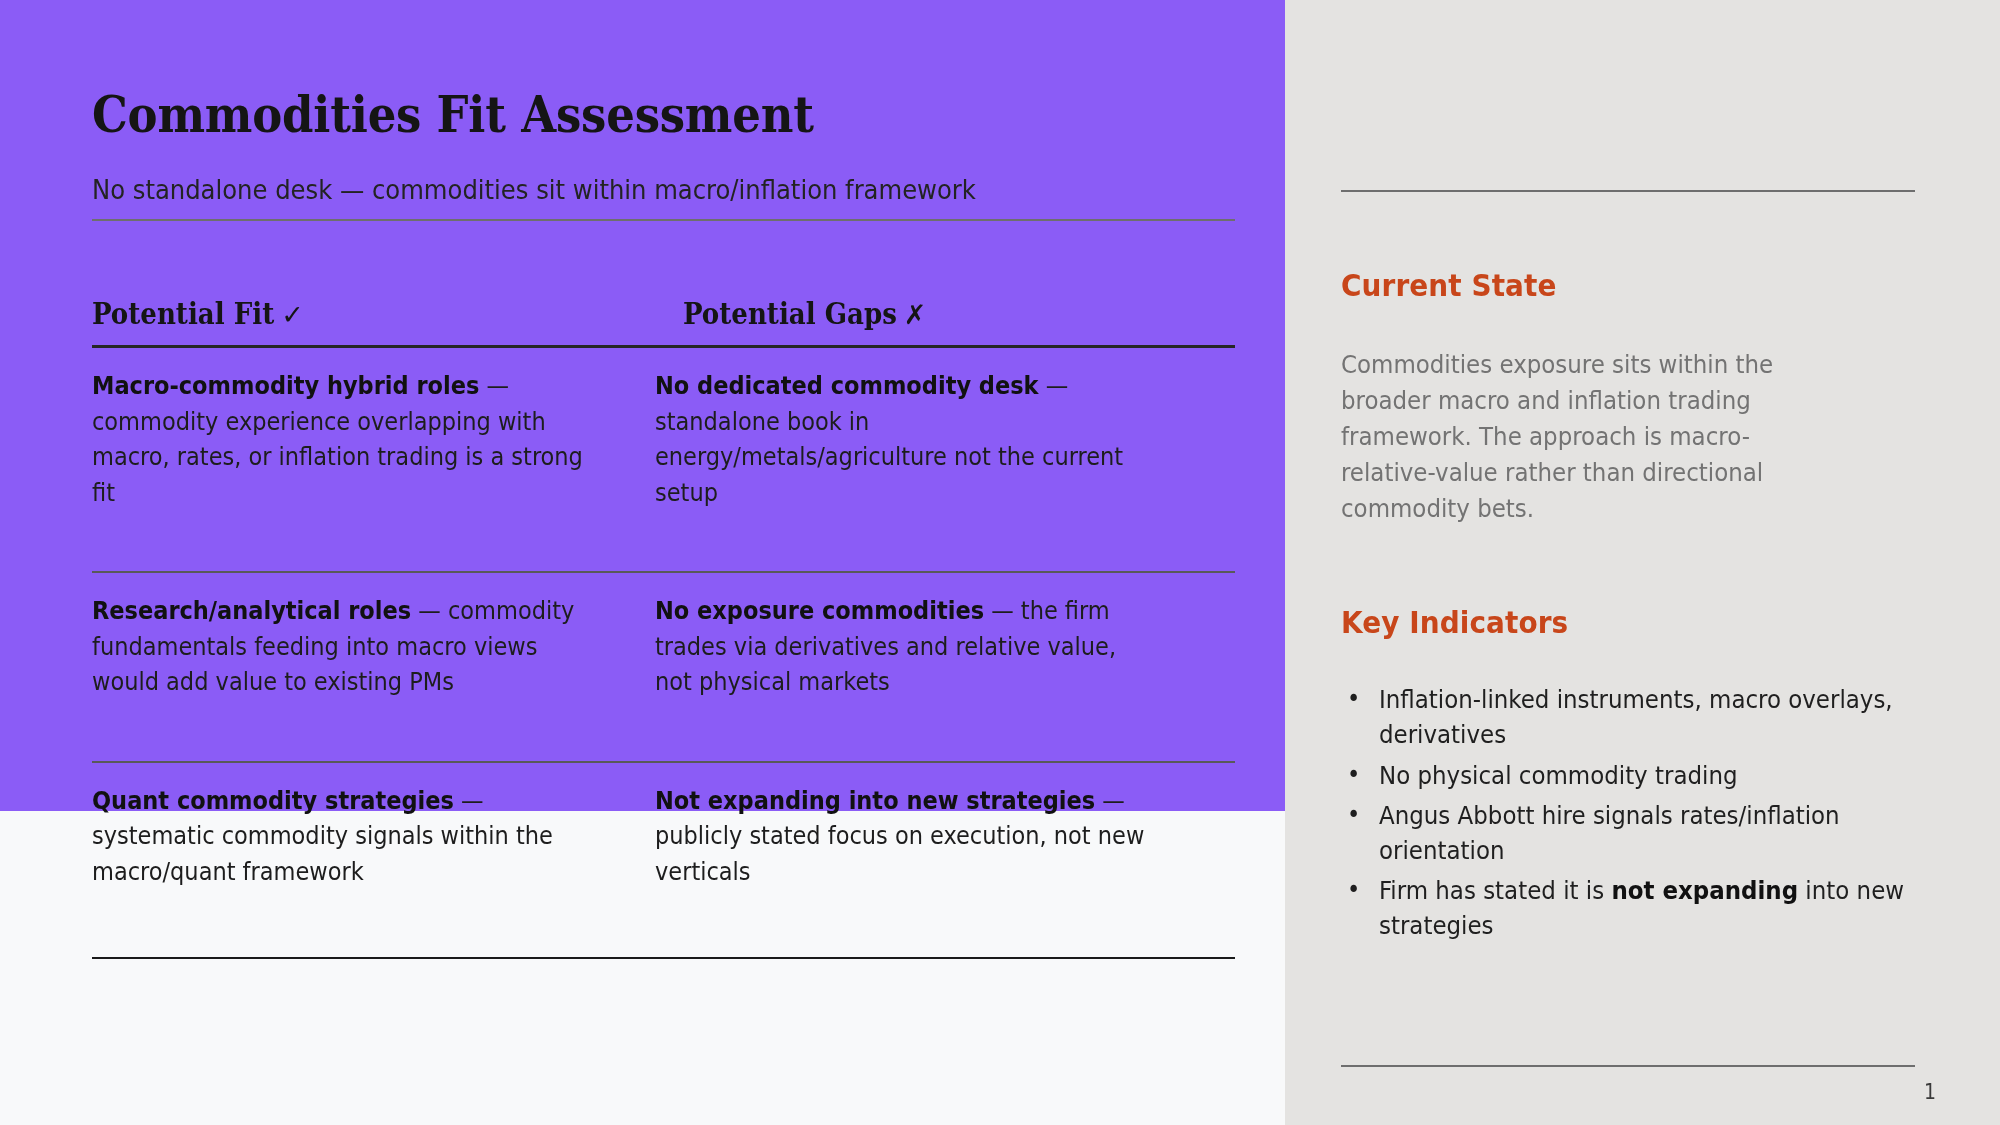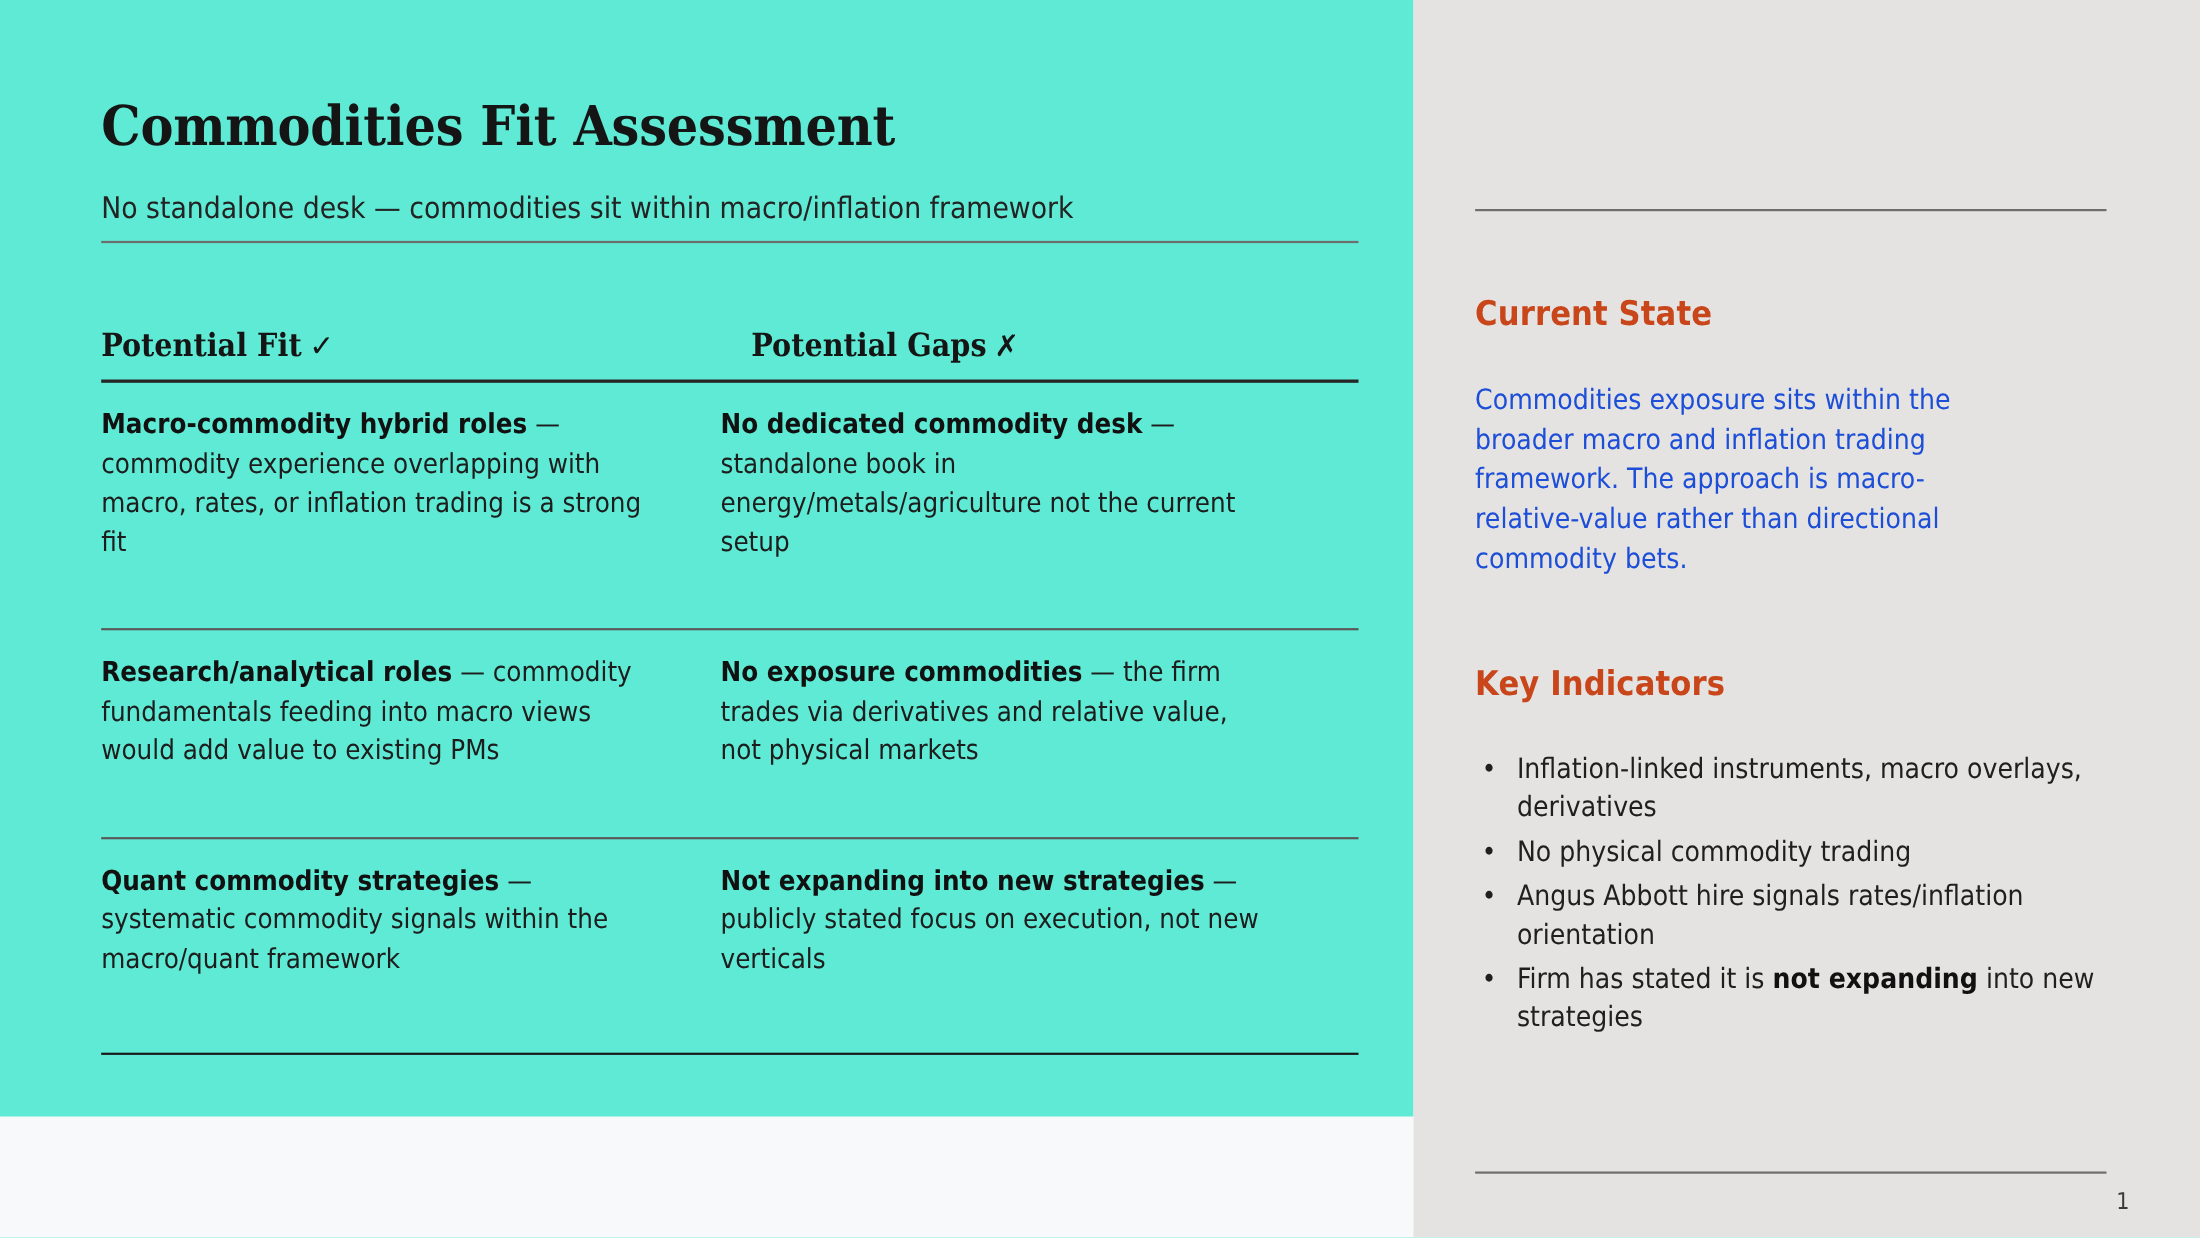--- a/index.html
+++ b/index.html
@@ -22,22 +22,22 @@
     position: relative;
     width: 2000px;
     height: 1125px;
     display: flex;
     background: #F8F9FA;
   }
 
   
   .main {
     width: 1285px;
-    height: 1015px;
-    background: #5eead4;
+    height: 811px;
+    background: #8b5cf6;
     padding: 88px 0 0 92px;
     position: relative;
   }
 
   .title {
     font-family: "DejaVu Serif Condensed", "DejaVu Serif", serif;
     font-weight: 700;
     font-size: 50px;
     line-height: 1.08;
     letter-spacing: -0.2px;
@@ -158,21 +158,21 @@
     font-weight: 700;
     line-height: 1.15;
     color: #C8461A;
     letter-spacing: 0.1px;
   }
 
   .sb-para {
     margin-top: 42px;
     font-size: 25.5px;
     line-height: 1.42;
-    color: #1d4ed8;
+    color: #737373;
     width: 500px;
   }
 
   .sb-heading-2 {
     margin-top: 78px;
     font-size: 31px;
     font-weight: 700;
     line-height: 1.15;
     color: #C8461A;
     letter-spacing: 0.1px;

